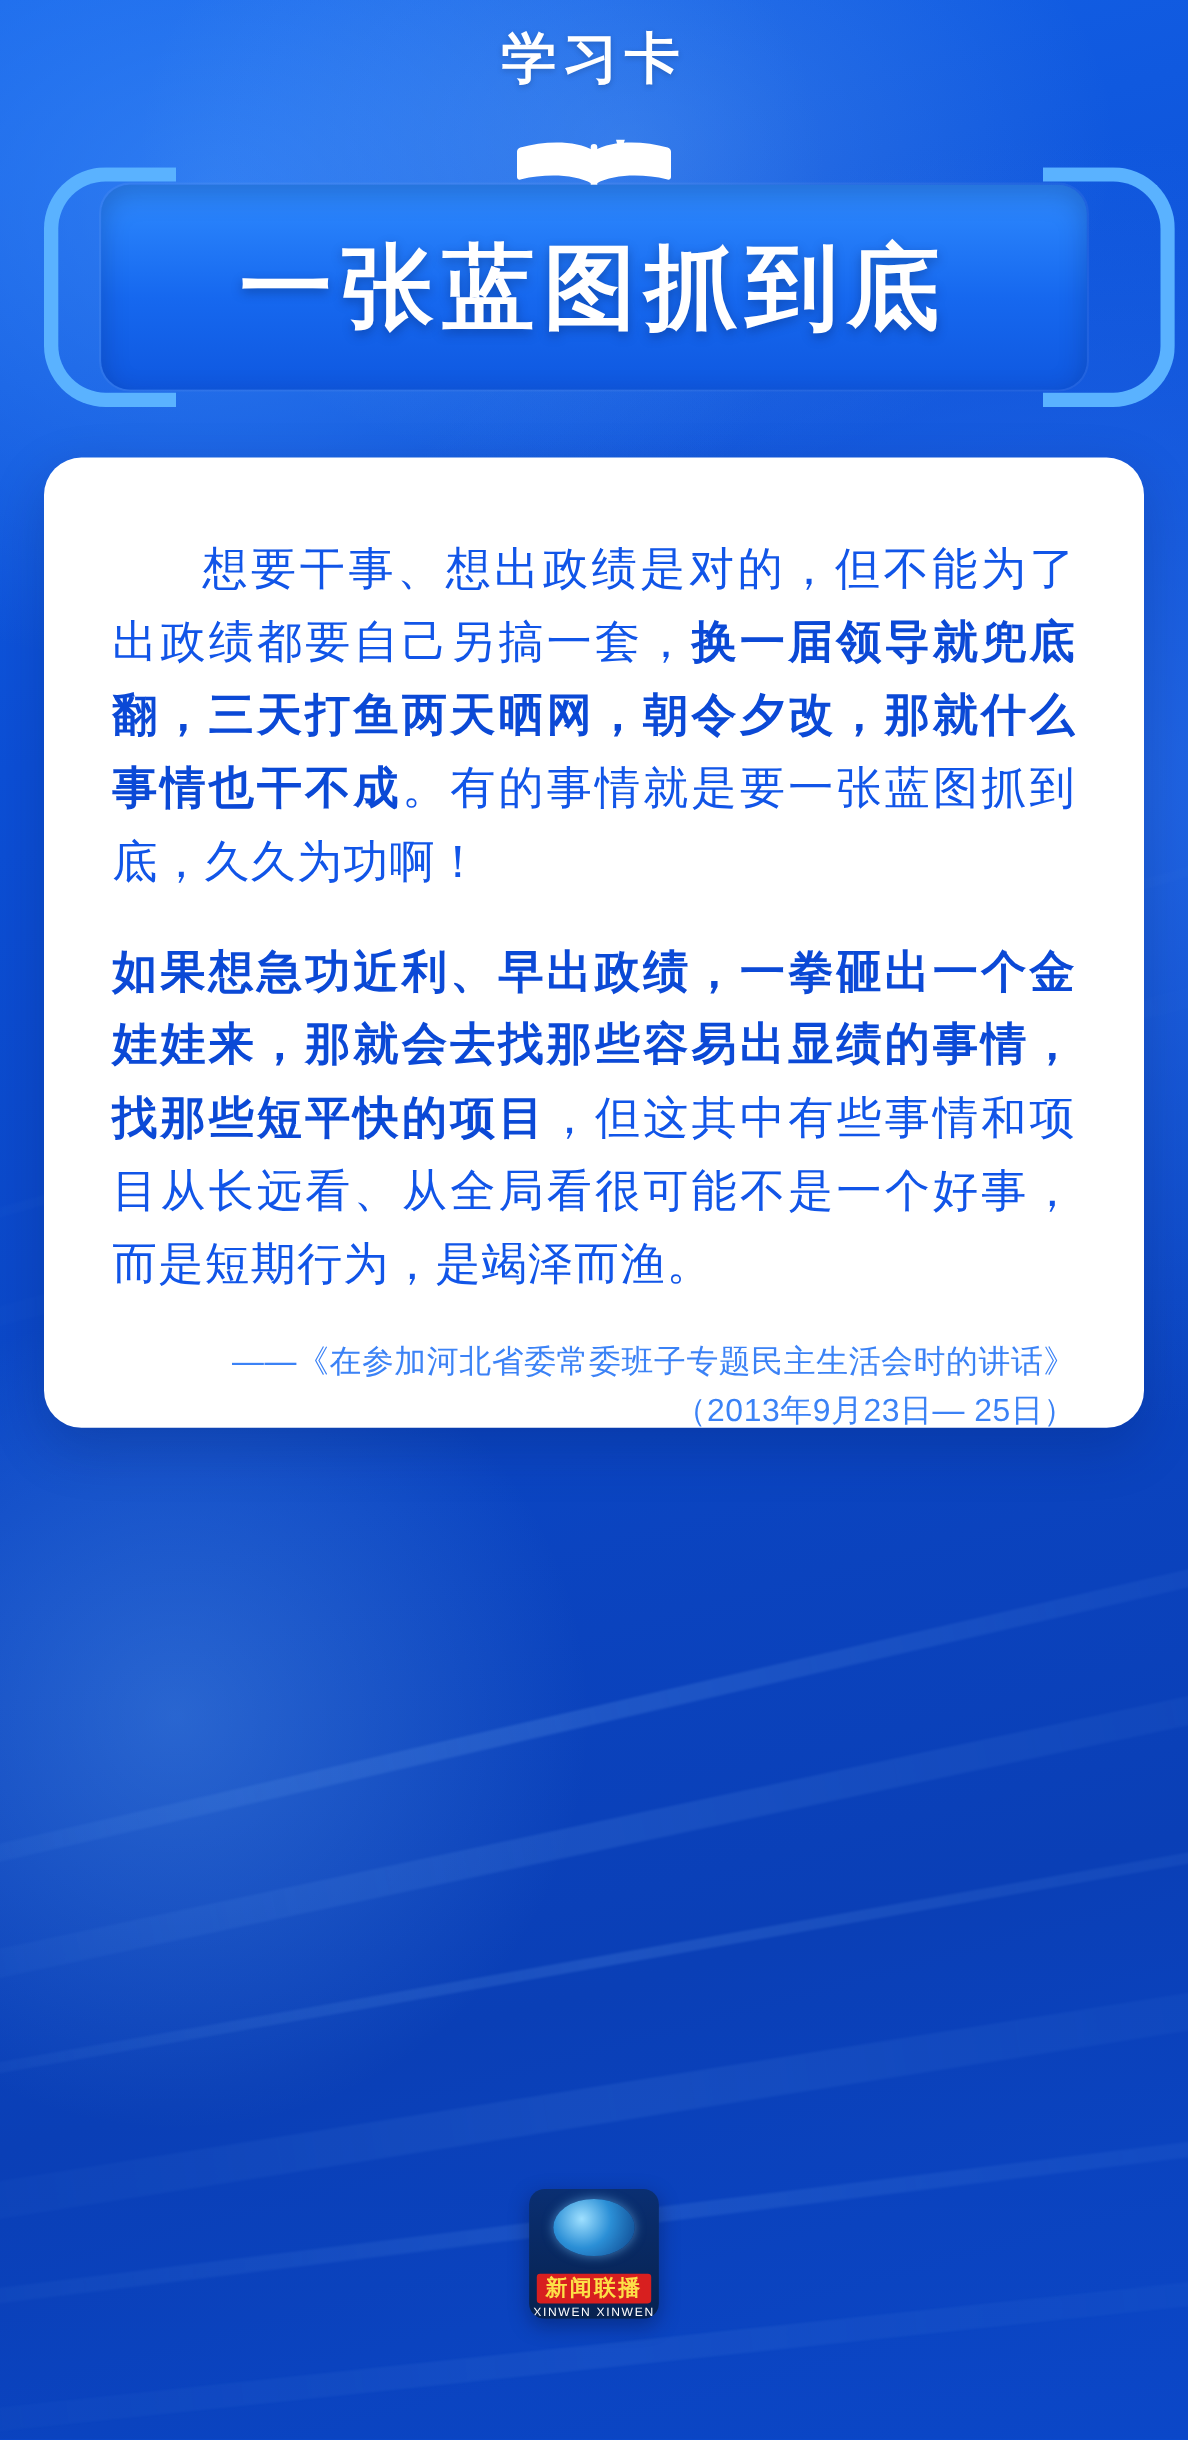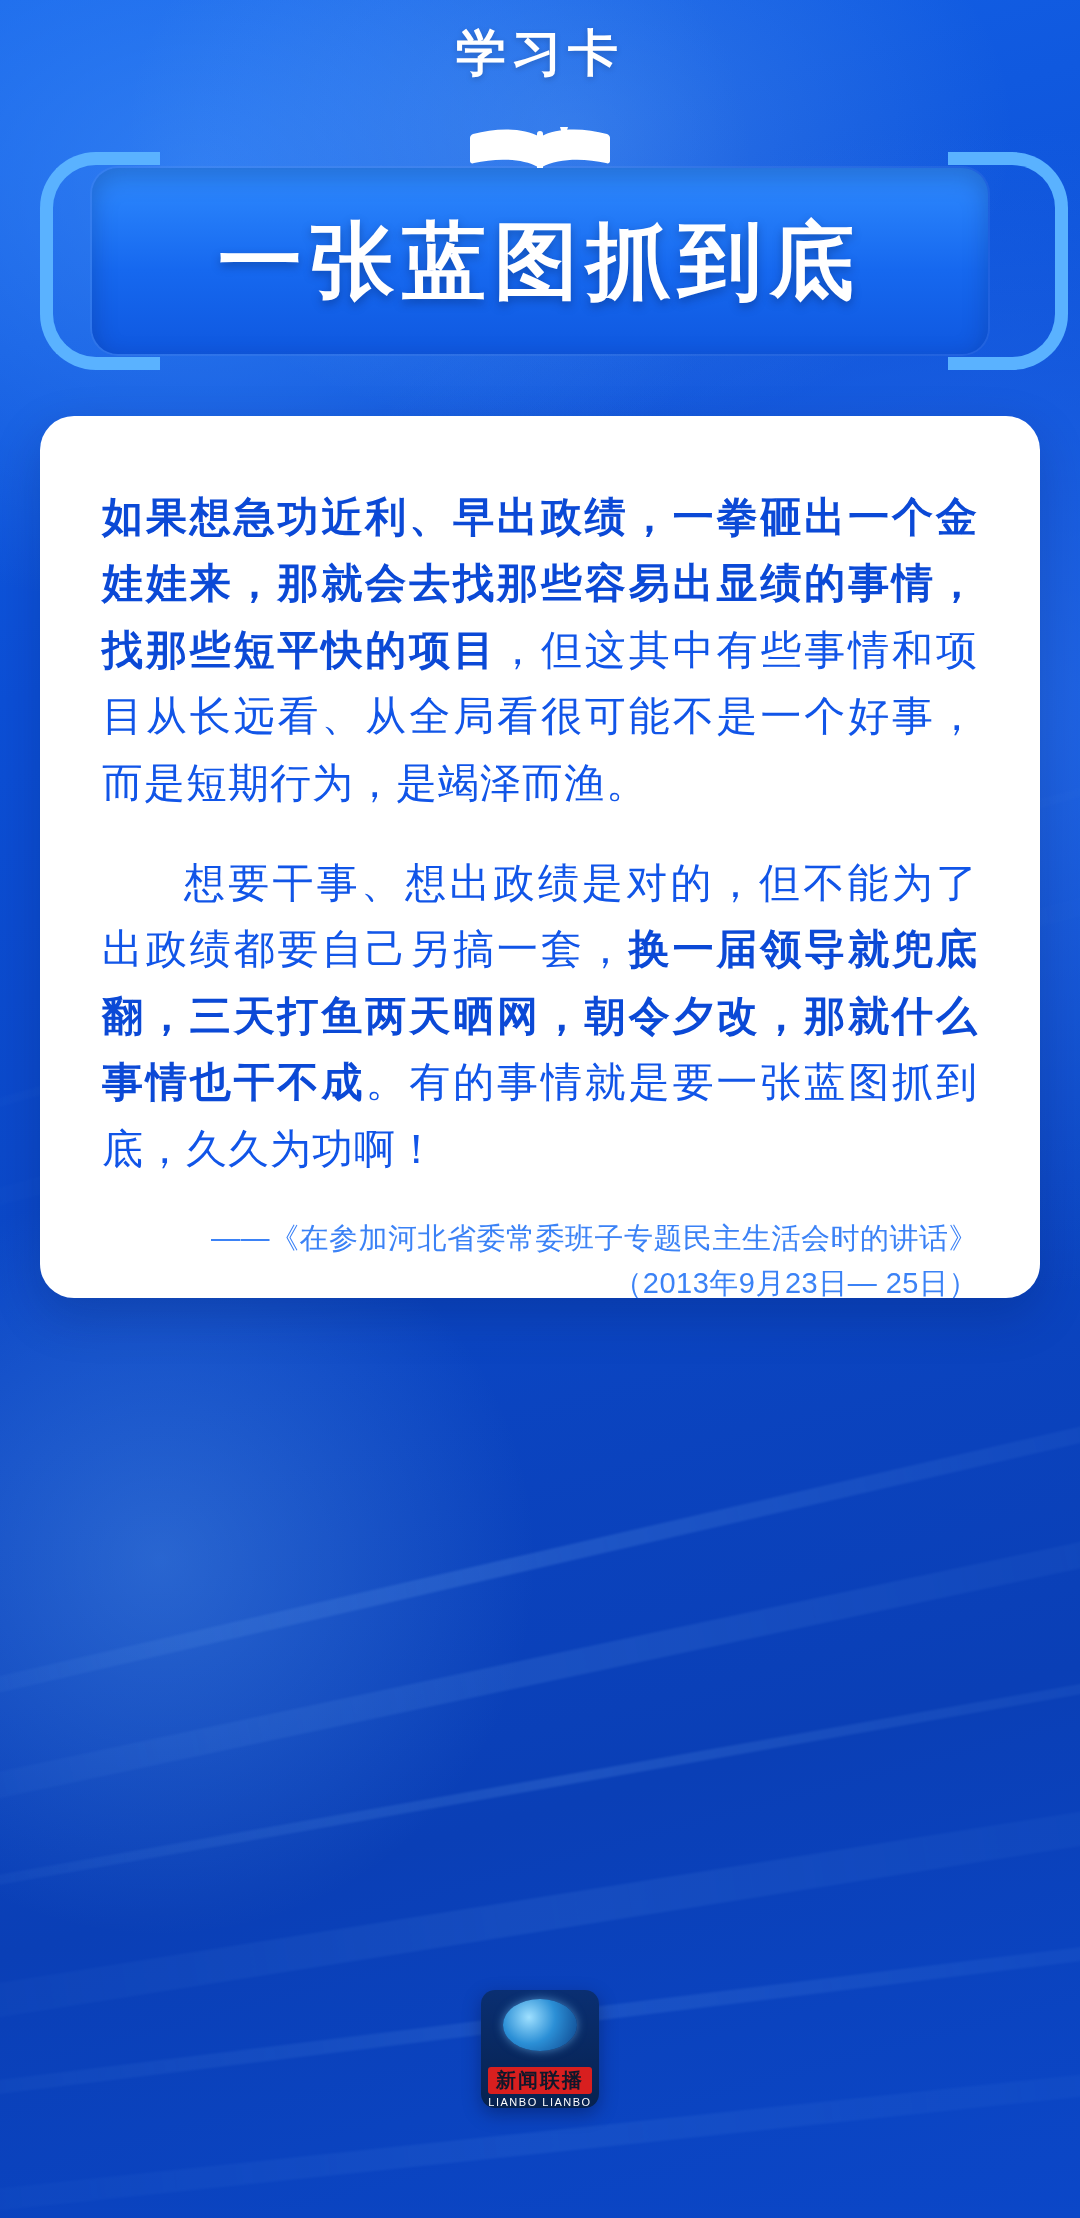--- a/index.html
+++ b/index.html
@@ -178,21 +178,21 @@
     margin-top: 9px;
     width: 74px; height: 54px;
     border-radius: 50%;
     background:
       radial-gradient(circle at 35% 35%, #9fe0ff 0%, #2b8fd6 45%, #0b3f86 100%);
     box-shadow: 0 0 10px rgba(120,200,255,0.55);
   }
   .badge-cn {
     margin-top: 16px;
     background: #d81f1f;
-    color: #0f172a;
+    color: #fde047;
     font-size: 20px;
     font-weight: 700;
     letter-spacing: 2px;
     padding: 2px 8px 3px 8px;
     border-radius: 3px;
     line-height: 1.1;
   }
   .badge-en {
     margin-top: 3px;
     color: #ffffff;
@@ -231,29 +231,29 @@
 
   <div class="title-plate">
     <div class="bracket left"></div>
     <div class="bracket right"></div>
     <div class="title-inner">
       <div class="title-text">一张蓝图抓到底</div>
     </div>
   </div>
 
   <div class="card">
+    <p class="para first"><span>想要干事、想出政绩是对的，但不能为了出政绩都要自己另搞一套，</span><b>换一届领导就兜底翻，三天打鱼两天晒网，朝令夕改，那就什么事情也干不成</b><span>。有的事情就是要一张蓝图抓到底，久久为功啊！</span></p>
+
     <p class="para"><b>如果想急功近利、早出政绩，一拳砸出一个金娃娃来，那就会去找那些容易出显绩的事情，找那些短平快的项目</b><span>，但这其中有些事情和项目从长远看、从全局看很可能不是一个好事，而是短期行为，是竭泽而渔。</span></p>
-
-    <p class="para first"><span>想要干事、想出政绩是对的，但不能为了出政绩都要自己另搞一套，</span><b>换一届领导就兜底翻，三天打鱼两天晒网，朝令夕改，那就什么事情也干不成</b><span>。有的事情就是要一张蓝图抓到底，久久为功啊！</span></p>
 
     <div class="source">
       <span class="line1">——《在参加河北省委常委班子专题民主生活会时的讲话》</span>
       <span class="line2">（2013年9月23日— 25日）</span>
     </div>
   </div>
 
   <div class="footer-badge">
     <div class="globe"></div>
     <div class="badge-cn">新闻联播</div>
-    <div class="badge-en">LIANBO  LIANBO</div>
+    <div class="badge-en">XINWEN  XINWEN</div>
   </div>
 
 </div>
 
 </body></html>

